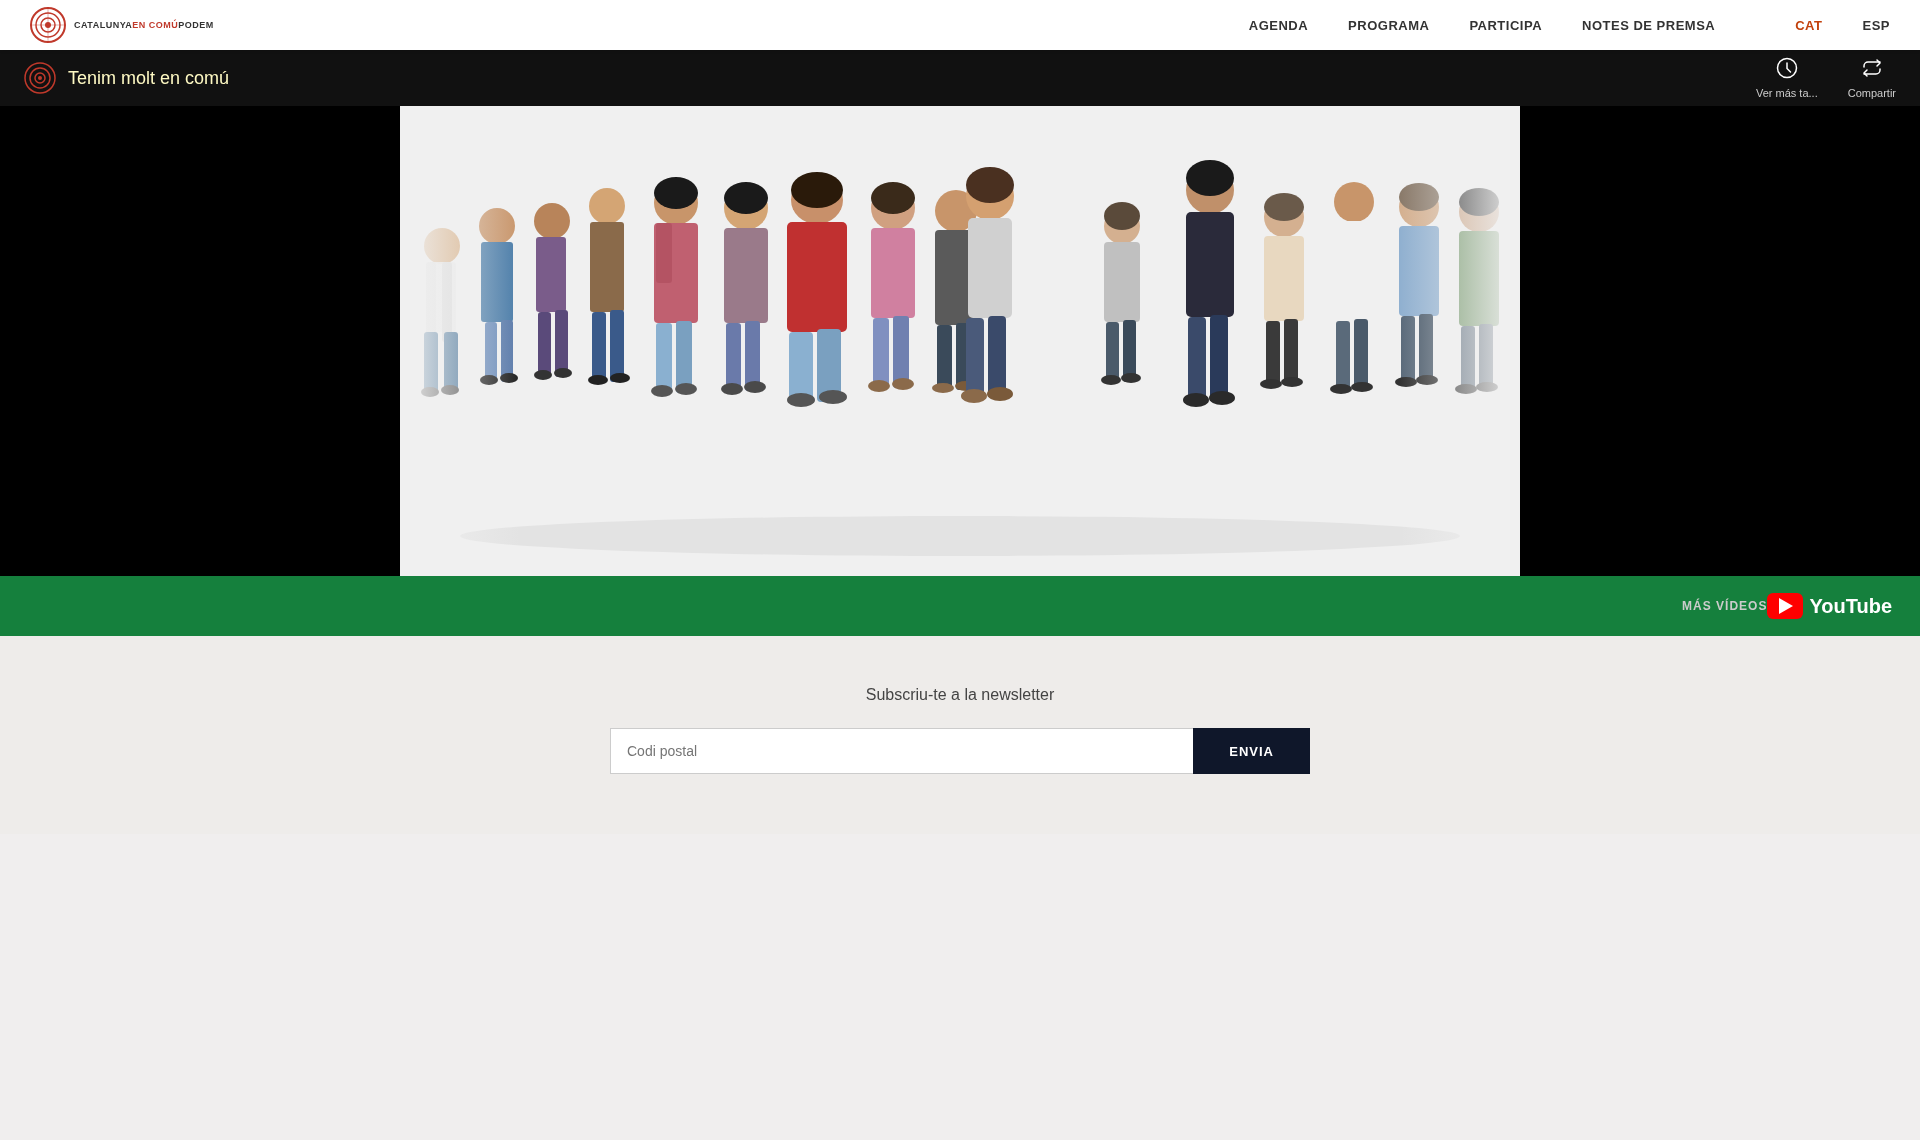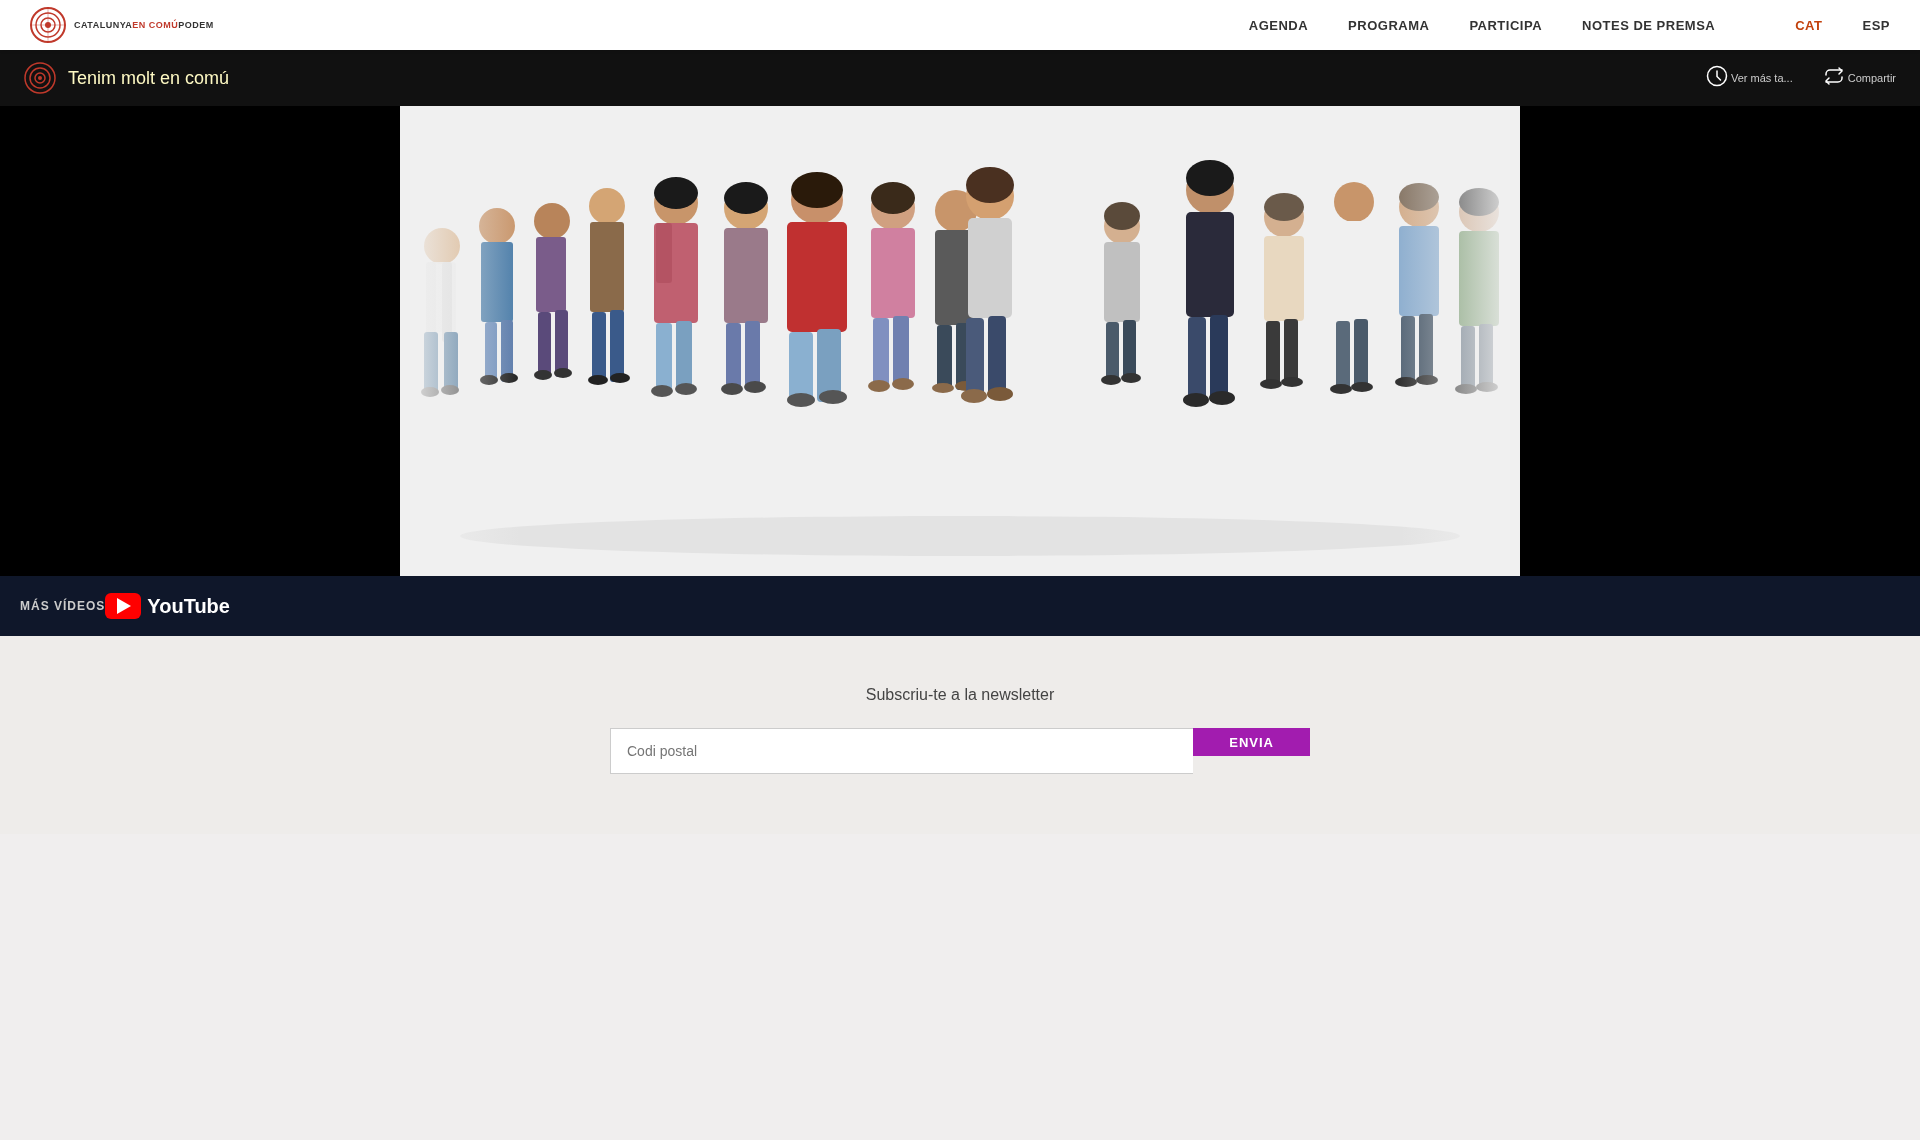--- a/index.html
+++ b/index.html
@@ -79,21 +79,21 @@
       font-size: 18px;
       font-weight: 400;
     }
     .video-actions {
       display: flex;
       align-items: center;
       gap: 30px;
     }
     .video-action-btn {
       display: flex;
-      flex-direction: row;
+      flex-direction: column;
       align-items: center;
       gap: 3px;
       color: #fff;
       cursor: pointer;
     }
     .video-action-btn .icon-wrapper {
       font-size: 20px;
     }
     .video-action-label {
       font-size: 11px;
@@ -117,26 +117,26 @@
       background: linear-gradient(135deg, #e8e8e8 0%, #d0d0d0 100%);
       position: relative;
       overflow: hidden;
       display: flex;
       align-items: center;
       justify-content: center;
     }
 
     
     .video-footer {
-      background: #0f172a;
+      background: #15803d;
       height: 60px;
       display: flex;
       align-items: center;
-      justify-content: flex-start;
-      padding: 0 20px;
+      justify-content: flex-end;
+      padding: 0 28px;
     }
     .mas-videos-label {
       color: #ccc;
       font-size: 12px;
       font-weight: 600;
       letter-spacing: 1px;
       cursor: pointer;
     }
     .youtube-logo {
       display: flex;
@@ -205,23 +205,23 @@
       height: 46px;
       border: 1px solid #ccc;
       border-right: none;
       padding: 0 16px;
       font-size: 14px;
       color: #777;
       background: #fff;
       outline: none;
     }
     .newsletter-submit {
-      height: 28px;
+      height: 46px;
       padding: 0 36px;
-      background: #a21caf;
+      background: #0f172a;
       color: #fff;
       font-size: 13px;
       font-weight: 700;
       letter-spacing: 1px;
       border: none;
       cursor: pointer;
     }
 
     
     .scene-bg {

